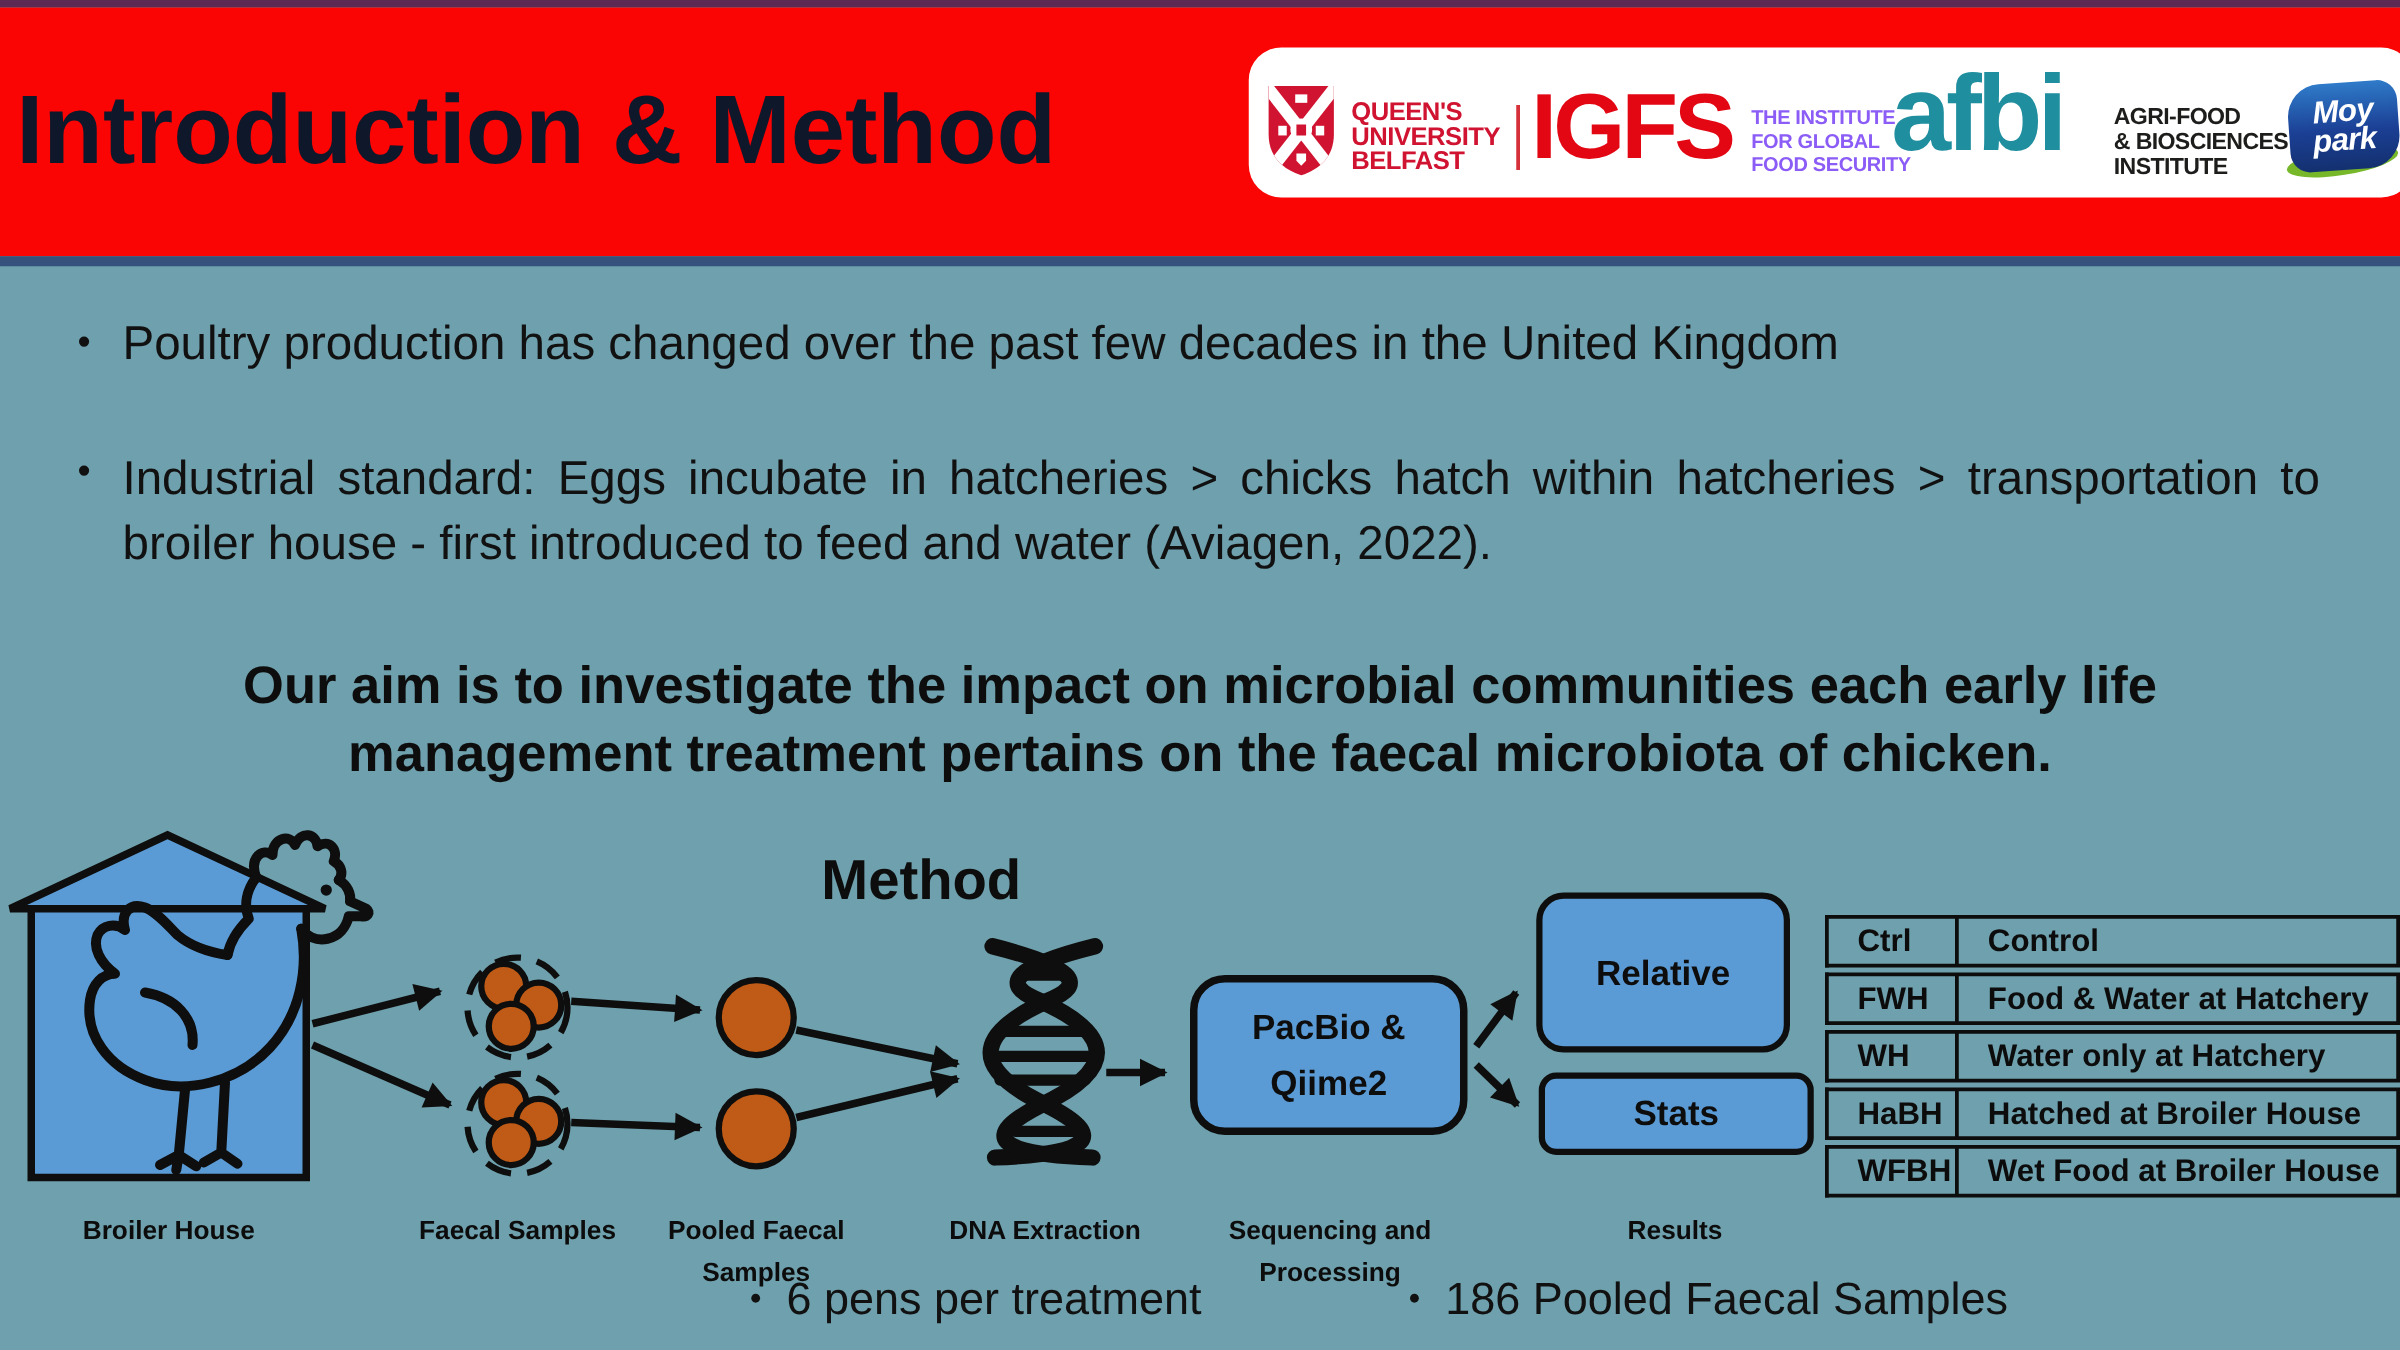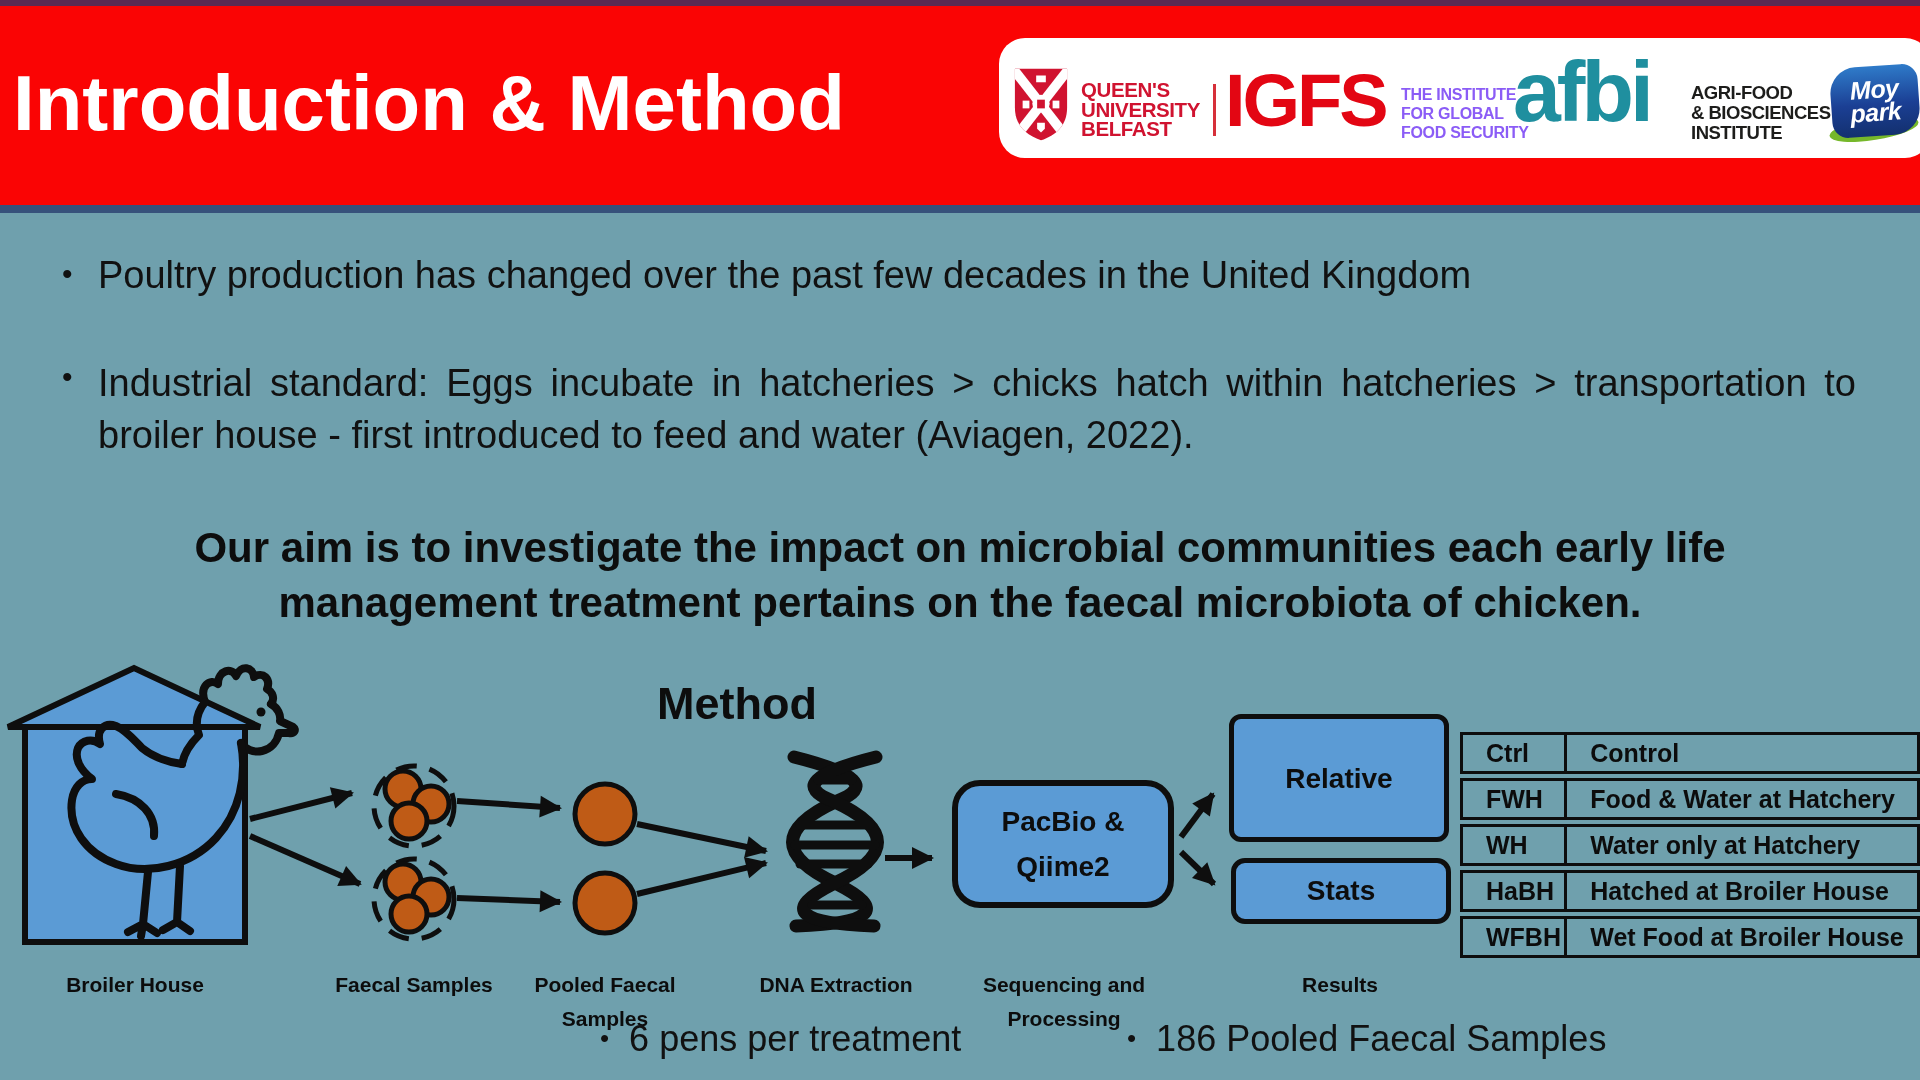--- a/index.html
+++ b/index.html
@@ -6,21 +6,21 @@
   html,body { background:#222; }
   body { font-family:"Liberation Sans", sans-serif; }
   .slide { position:relative; width:1920px; height:1080px; overflow:hidden;
            background:#6fa0ad; color:#0d0d0d; }
 
   
   .topline { position:absolute; left:0; top:0; width:1920px; height:6px; background:#5c2a52; }
   .banner  { position:absolute; left:0; top:6px; width:1920px; height:199px; background:#fa0404; }
   .navline { position:absolute; left:0; top:205px; width:1920px; height:8px; background:#36517b; }
   .title   { position:absolute; left:13px; top:52px; font-size:78px; font-weight:bold;
-             color:#ffffff; letter-spacing:0; white-space:nowrap; }
+             color:#0f172a; letter-spacing:0; white-space:nowrap; }
 
   .logo-panel { position:absolute; left:955px; top:32px; width:932px; height:120px;
                 background:#ffffff; border-radius:26px;margin-left:44px; }
   .logo-panel > * { position:absolute; }
   .lp-shield { left:13px; top:28px; }
   .lp-qub    { left:82px; top:42px; color:#d01330; font-weight:bold; font-size:20.5px;
                line-height:19.5px; letter-spacing:-0.4px; }
   .lp-div    { left:214px; top:46px; width:3px; height:52px; background:#d6303a; }
   .lp-igfs   { left:226px; top:26px; font-size:74px; font-weight:bold; color:#e30613;
                letter-spacing:-3px; line-height:1; }
@@ -52,21 +52,21 @@
   .method-heading { position:absolute; left:587px; top:678px; width:300px; text-align:center;
               font-size:45px; font-weight:bold; color:#0d0d0d; }
 
   
   .diagram-svg { position:absolute; left:0; top:650px; }
   .box { position:absolute; background:#5b9bd5; border:5px solid #0e0e0e;
          display:flex; flex-direction:column; justify-content:center; align-items:center;
          font-weight:bold; font-size:28px; color:#0d0d0d; text-align:center; }
   .box-pacbio   { left:952px;  top:780px; width:222px; height:128px; border-width:6px;
                   border-radius:28px; line-height:45px; }
-  .box-relative { left:1229px; top:714px; width:220px; height:128px; border-radius:12px;
+  .box-relative { left:1229px; top:714px; width:203px; height:128px; border-radius:22px;
                   line-height:45px; }
   .box-stats    { left:1231px; top:858px; width:220px; height:66px;  border-radius:14px; }
 
   .dlabel { position:absolute; top:968px; width:230px; text-align:center;
             font-weight:bold; font-size:21px; line-height:34px; color:#0c0c0c; }
   .lab-broiler { left:20px; }   .lab-faecal { left:299px; }
   .lab-pooled  { left:490px; }  .lab-dna    { left:721px; }
   .lab-seq     { left:949px; }  .lab-results{ left:1225px; }
 
   

